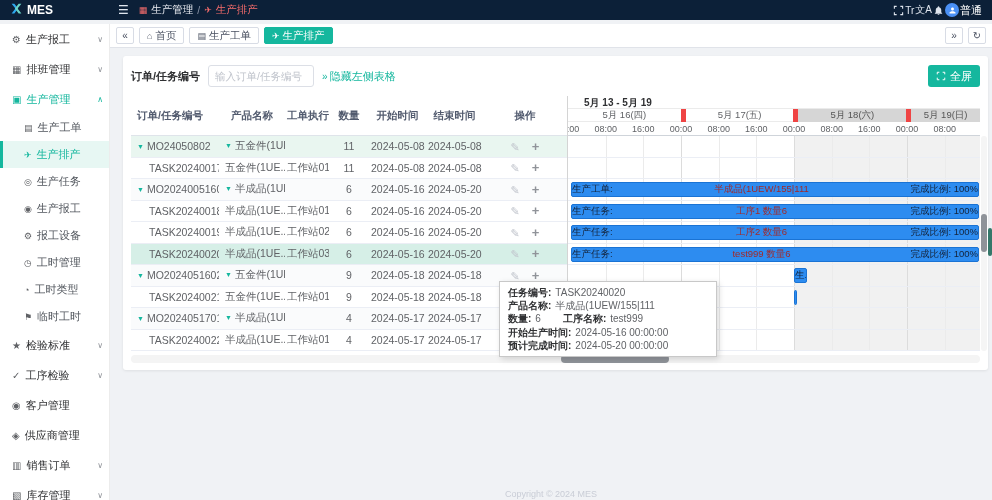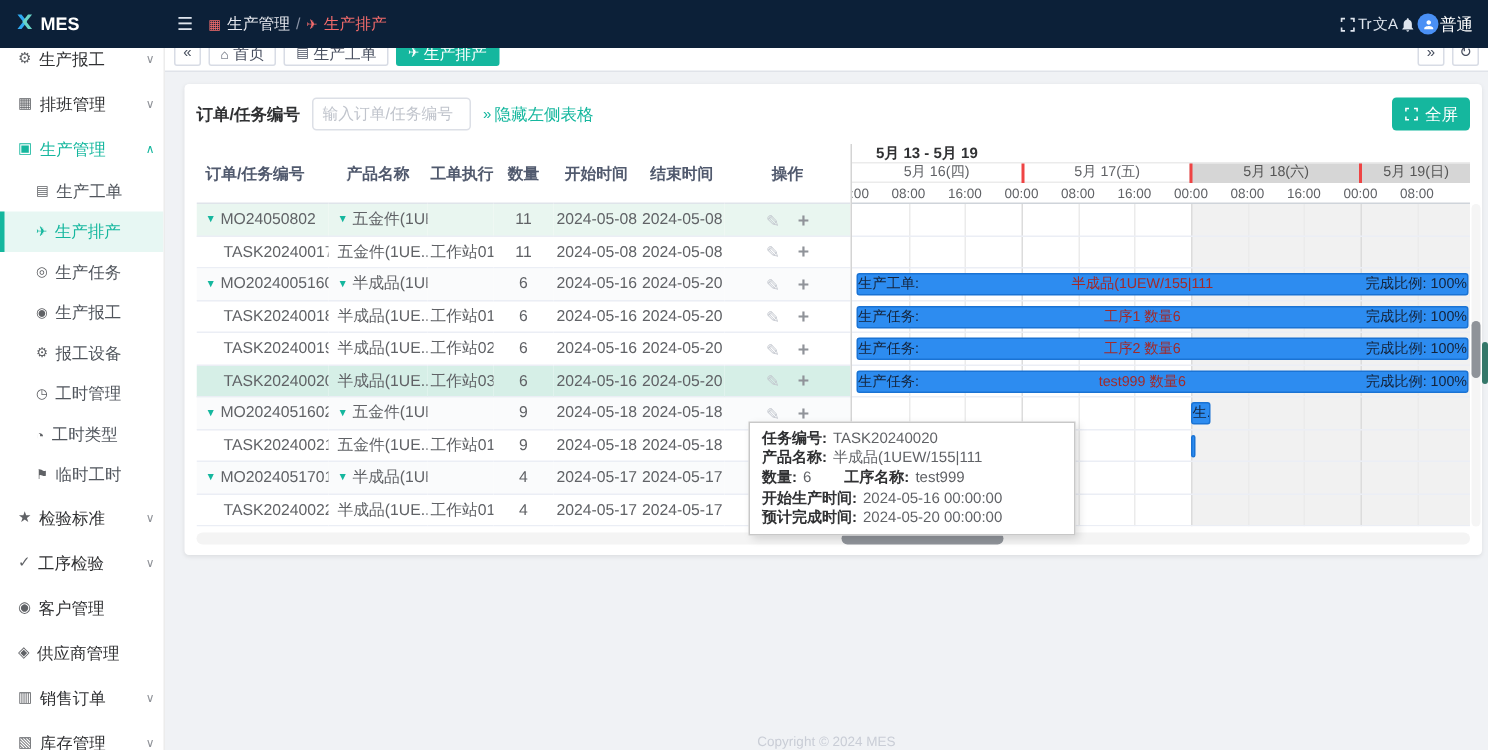--- a/index.html
+++ b/index.html
@@ -5,21 +5,21 @@
   :root{
     --accent:#15b79e; --bar:#2d8cf0; --bar-border:#1a73d4;
     --topbar-bg:#0c2038; --breadcrumb-red:#f56c6c; --selected-row:#d6efe7;
   }
   *{box-sizing:border-box}
   html,body{margin:0;padding:0;overflow:hidden}
   body{width:992px;height:500px;position:relative;background:#f0f2f5;
        font-family:"Liberation Sans","DejaVu Sans",sans-serif;color:#303133}
 
   
-  .topbar{position:absolute;top:0;left:0;right:0;height:32px;background:var(--topbar-bg);
+  .topbar{position:absolute;top:0;left:0;right:0;height:20px;background:var(--topbar-bg);
           display:flex;align-items:center;color:#fff;font-size:11px;z-index:20}
   .logo{width:110px;display:flex;align-items:center;gap:4px;padding-left:10px;font-weight:bold;font-size:12px}
   .hamburger{margin-left:8px;cursor:pointer;font-size:12px;color:#dfe5ee}
   .crumbs{display:flex;align-items:center;gap:4px;margin-left:10px;font-size:10.5px}
   .crumb-ic{font-size:9px;color:var(--breadcrumb-red)}
   .crumb-parent{color:#e8eaf0}
   .crumb-sep{color:#8a93a6}
   .crumb-current{color:var(--breadcrumb-red)}
   .top-right{margin-left:auto;display:flex;align-items:center;gap:1px;padding-right:10px}
   .top-ic{cursor:pointer;display:flex;align-items:center;color:#dfe5ee;font-size:10px}
@@ -83,21 +83,21 @@
   .caret{color:var(--accent);font-size:7px;margin-right:3px;vertical-align:1px}
   .op-edit{color:#c0c4cc;font-size:11px;cursor:pointer;margin-right:12px}
   .op-add{color:#909399;font-size:13px;font-weight:700;cursor:pointer}
 
   
   .ganttpane{width:413px;border-left:1px solid #d4d4d4;overflow:hidden;position:relative}
   .g-week{height:13px;line-height:13px;font-size:10px;font-weight:700;color:#303133;
           padding-left:16px;border-bottom:1px solid #ebebeb}
   .g-days{height:13px;display:flex;border-bottom:1px solid #ebebeb}
   .g-day{height:13px;line-height:12px;font-size:9.5px;color:#606266;text-align:center;
-         border-left:2px solid #ef4444;overflow:hidden;white-space:nowrap}
+         border-left:5px solid #ef4444;overflow:hidden;white-space:nowrap}
   .g-day:first-child{border-left:none}
   .g-day.weekend{background:#d6d6d6;color:#555}
   .g-ticks{height:14px;position:relative;border-bottom:1px solid #cfd4da}
   .g-tick{position:absolute;top:2px;transform:translateX(-50%);font-size:9px;color:#606266;white-space:nowrap}
   .g-body{position:relative;height:215px;overflow:hidden}
   .g-shade{position:absolute;top:0;bottom:0;background:rgba(0,0,0,.055)}
   .vline{position:absolute;top:0;bottom:0;width:1px;background:#ebebeb}
   .vline.day{background:#dcdcdc}
   .g-row{height:21.5px;border-bottom:1px solid #ebeef5;position:relative}
   .bar{position:absolute;top:3px;height:15px;background:var(--bar);border:1px solid var(--bar-border);

